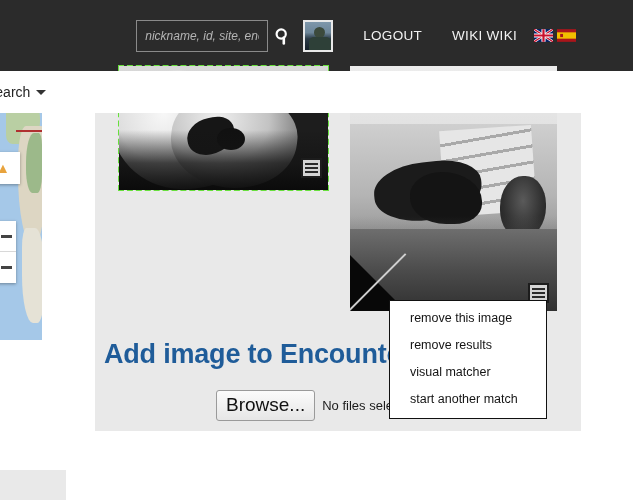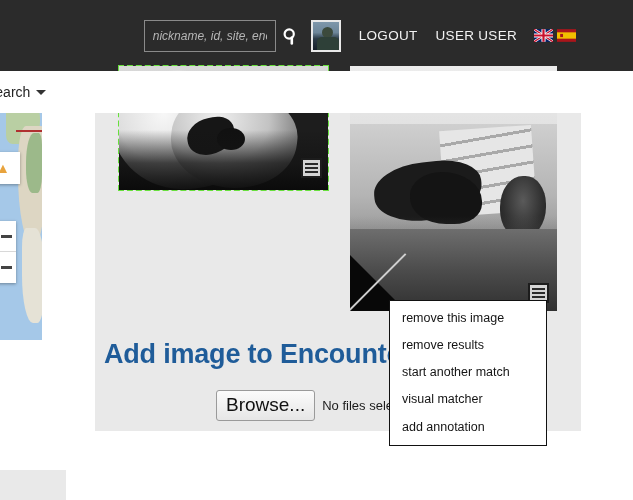--- a/index.html
+++ b/index.html
@@ -53,21 +53,21 @@
     width:11px; height:11px; border-radius:50%; background:#3c4a3c;
   }
   .avatar::after {
     content:""; position:absolute; left:4px; top:15px;
     width:22px; height:13px; border-radius:5px 5px 0 0; background:#2e4038;
   }
   .navlink {
     color: #f2f2f2;
     font-size: 13.5px;
     letter-spacing: .3px;
-    margin-left: 18px;
+    margin-left: 30px;
     text-decoration: none;
     white-space: nowrap;
     cursor: pointer;
   }
   .flags { display:flex; gap:4px; margin-left: 17px; align-items:center; }
   .flag { width: 19px; height: 13px; display:block; cursor:pointer; }
 
   
   .subnav {
     position: absolute; left: 0; top: 71px;
@@ -308,21 +308,21 @@
     left: 389px; top: 300px;
     width: 158px;
     background: #ffffff;
     border: 1px solid #111;
     z-index: 20;
     padding: 4px 0 4px;
   }
   .ctx-item {
     font-size: 12.5px;
     color: #141414;
-    padding: 7px 0 7px 12px;
+    padding: 7px 0 7px 20px;
     white-space: nowrap;
     cursor: pointer;
     line-height: 1.05;
   }
 
   
   .bottom-stub {
     position:absolute; left: 0; top: 470px;
     width: 66px; height: 30px;
     background: #e9e9e9;
@@ -405,23 +405,22 @@
 
   <div class="add-title">Add image to Encounter</div>
   <div class="file-row">
     <button class="browse-btn">Browse...</button>
     <span class="file-status">No files selected.</span>
   </div>
 
   <div class="ctx-menu">
     <div class="ctx-item">remove this image</div>
     <div class="ctx-item">remove results</div>
+    <div class="ctx-item">visual matcher</div>
     <div class="ctx-item">start another match</div>
-    <div class="ctx-item">visual matcher</div>
-    <div class="ctx-item">add annotation</div>
   </div>
 
   <div class="subnav">
     <div class="subnav-item search-menu">
       <span>Search</span>
       <span class="caret"></span>
     </div>
   </div>
 
   <div class="header">
@@ -430,21 +429,21 @@
         <input class="search-input" type="text" placeholder="nickname, id, site, encou" style="">
         <span class="search-icon">
           <svg width="18" height="18" viewBox="0 0 18 18" aria-hidden="true">
             <circle cx="7.2" cy="7" r="4.6" fill="none" stroke="#ffffff" stroke-width="2.2"></circle>
             <line x1="9.8" y1="10.6" x2="9.8" y2="16.4" stroke="#ffffff" stroke-width="2.6" stroke-linecap="round"></line>
           </svg>
         </span>
       </div>
       <div class="avatar"></div>
       <a class="navlink">LOGOUT</a>
-      <a class="navlink">USER USER</a>
+      <a class="navlink">WIKI WIKI</a>
       <div class="flags">
         <svg class="flag" viewBox="0 0 60 40">
           <rect width="60" height="40" fill="#012169"></rect>
           <path d="M0,0 L60,40 M60,0 L0,40" stroke="#fff" stroke-width="8"></path>
           <path d="M0,0 L60,40 M60,0 L0,40" stroke="#C8102E" stroke-width="4"></path>
           <path d="M30,0 V40 M0,20 H60" stroke="#fff" stroke-width="13"></path>
           <path d="M30,0 V40 M0,20 H60" stroke="#C8102E" stroke-width="7"></path>
         </svg>
         <svg class="flag" viewBox="0 0 60 40">
           <rect width="60" height="40" fill="#AA151B"></rect>

